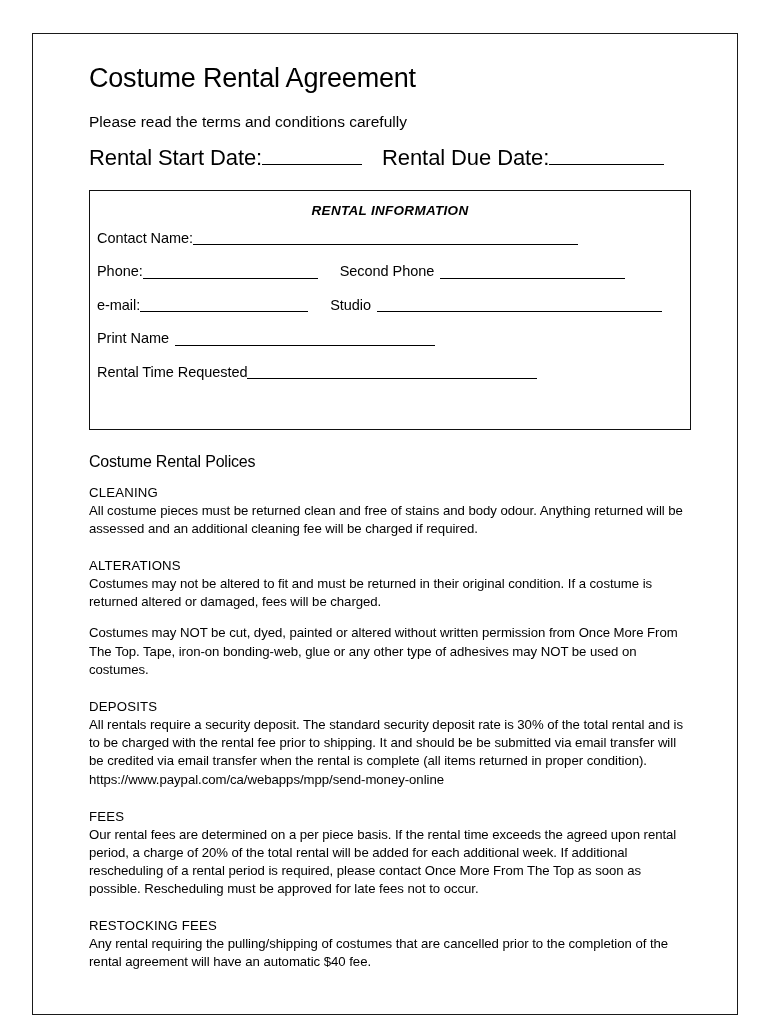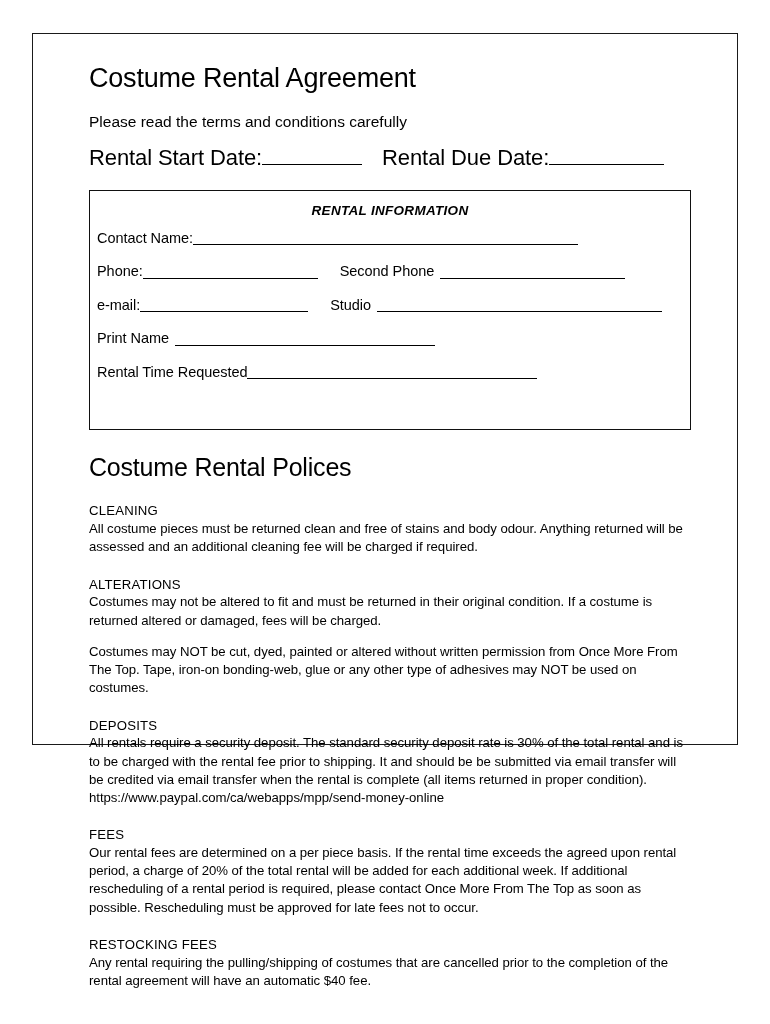--- a/index.html
+++ b/index.html
@@ -13,21 +13,21 @@
     font-family: "Liberation Sans", sans-serif;
     color: #000000;
     -webkit-font-smoothing: antialiased;
   }
 
   .page-frame {
     position: absolute;
     left: 32px;
     top: 33px;
     width: 706px;
-    height: 712px;
+    height: 982px;
     border: 1.6px solid #1a1a1a;
     box-sizing: border-box;
     background: #ffffff;
   }
 
   .page-body {
     position: absolute;
     left: 56px;
     top: 25px;
     width: 600px;
@@ -101,21 +101,21 @@
   .r-phone   { width: 175px; }
   .r-second  { width: 185px; margin-left: 6px; }
   .r-email   { width: 168px; }
   .r-studio  { width: 285px; margin-left: 6px; }
   .r-print   { width: 260px; margin-left: 6px; }
   .r-time    { width: 290px; }
   .sp-md { display:inline-block; width: 22px; }
 
   
   .policies-title {
-    font-size: 25px;
+    font-size: 16px;
     font-weight: normal;
     letter-spacing: -0.2px;
     margin-top: 23px;
   }
   .section {
     margin-top: 19px;
   }
   .section:first-of-type { margin-top: 12px; }
   .section-heading {
     font-size: 13.2px;

